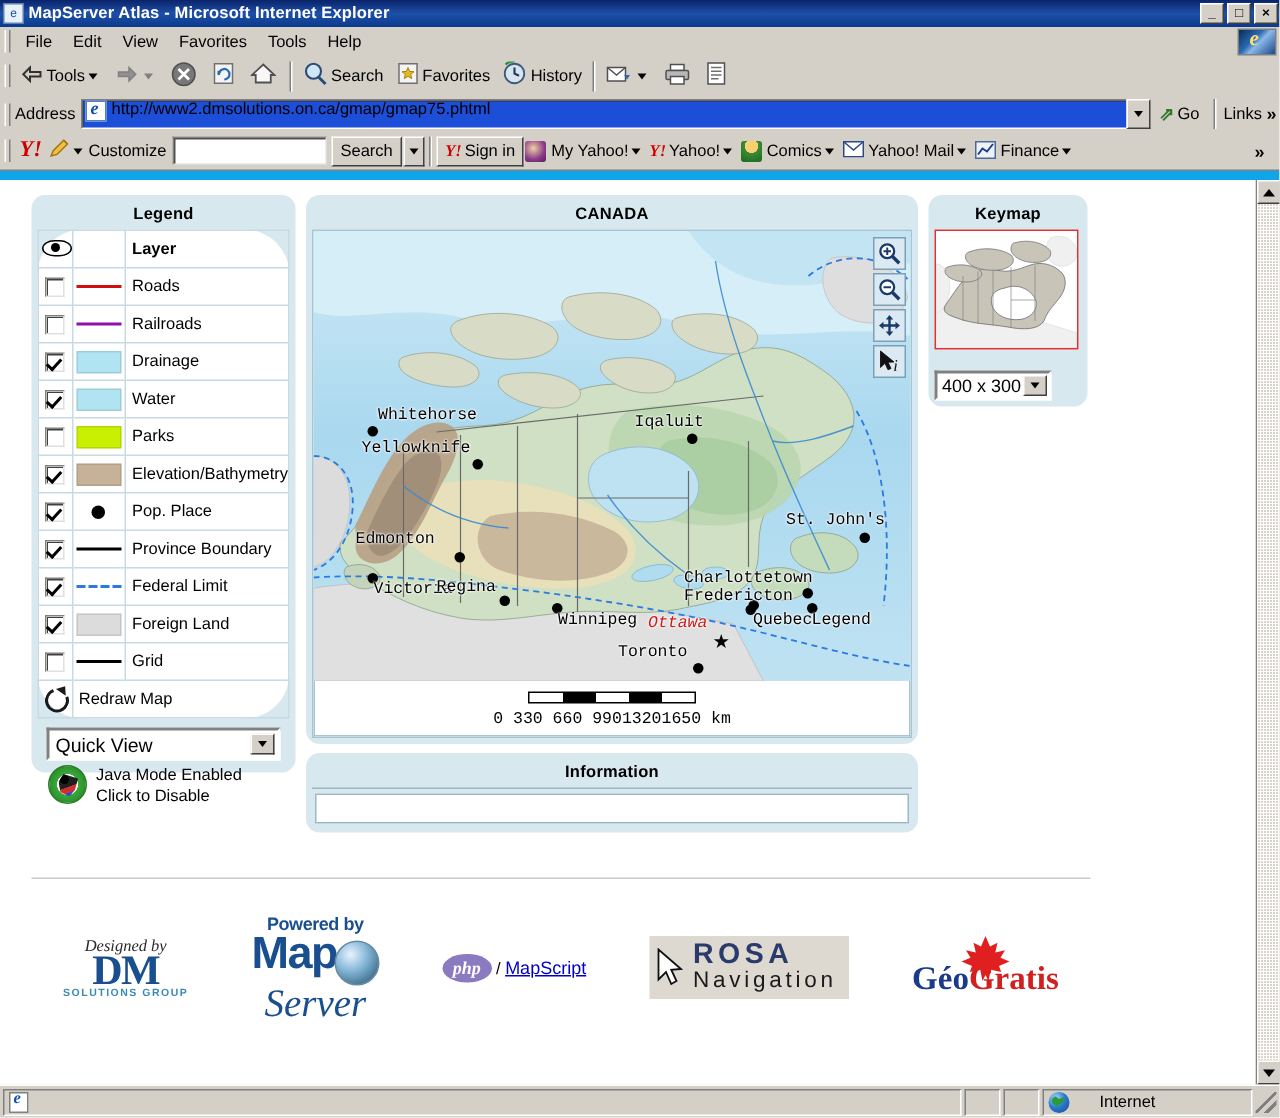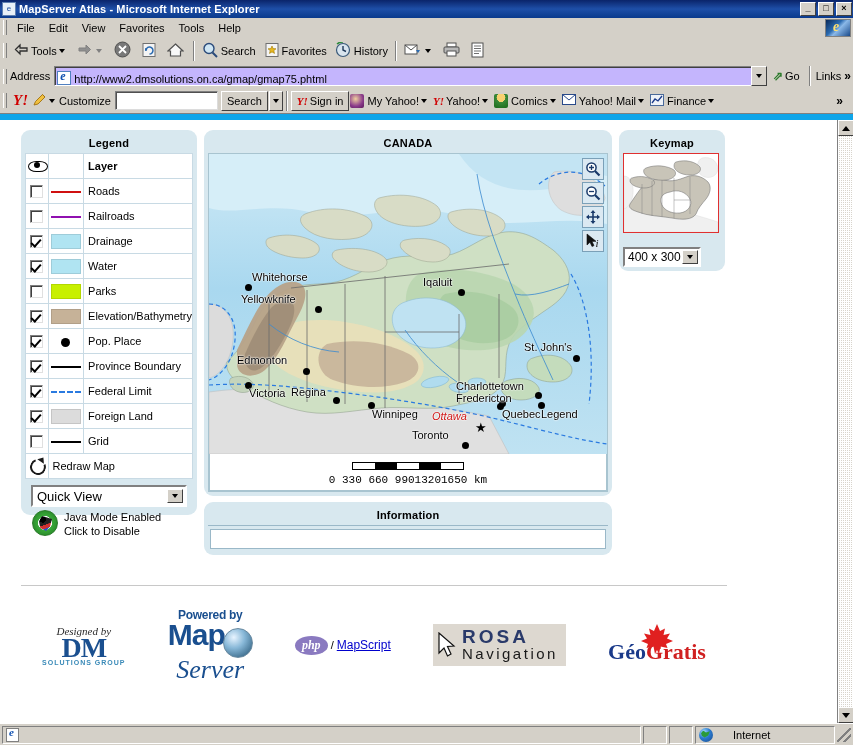--- a/index.html
+++ b/index.html
@@ -129,25 +129,25 @@
   #addressbar {
     height: 24px;
     background: #d4d0c8;
     display: flex; align-items: center;
     padding-left: 2px;
     flex: 0 0 auto;
   }
   #addr-label { font-size: 11px; color: #000; margin-right: 4px; }
   #addr-field {
     flex: 1 1 auto; height: 20px;
-    background: #c4b5fd;
+    background: #1d4ed8;
     border: 1px solid #808080;
     border-right-color: #ffffff; border-bottom-color: #ffffff;
     box-shadow: inset 1px 1px 0 #404040;
-    display: flex; align-items: flex-end;
+    display: flex; align-items: flex-start;
     padding: 0 2px;
     overflow: hidden;
   }
   #addr-field .ie-page-ico {
     width: 14px; height: 14px; margin-right: 3px; flex: 0 0 auto;
     position: relative;
     background: #ffffff; border: 1px solid #5080c0;
   }
   #addr-field .ie-page-ico::after {
     content: "e"; position: absolute; left: 2px; top: -3px;
@@ -281,21 +281,21 @@
     padding: 3px 0 4px;
     letter-spacing: 0.2px;
   }
   .panel-body {
     background: #ffffff;
     border: 1px solid #a8c4d0;
   }
 
   
   #legend-wrap { left: 21px; top: 10px; width: 176px; }
-  #legend-table { width: 100%; border-collapse: collapse; background: #fff; }
+  #legend-table { width: 100%; border-collapse: collapse; background: #fff; border-radius: 30px; }
   #legend-table td {
     border: 1px solid #c8dae4;
     height: 25px;
     vertical-align: middle;
     font-size: 11px;
     padding: 0;
   }
   #legend-table td.c-check { width: 26px; text-align: center; }
   #legend-table td.c-swatch { width: 40px; text-align: center; }
   #legend-table td.c-label { padding-left: 4px; white-space: nowrap; }
@@ -583,21 +583,21 @@
   #sb-grip {
     width: 14px; height: 14px;
     background:
       linear-gradient(135deg, transparent 45%, #808080 45% 55%, transparent 55%),
       linear-gradient(135deg, transparent 70%, #808080 70% 80%, transparent 80%);
   }
 
   
   .mlabel {
     position: absolute;
-    font-family: Liberation Sans, sans-serif;
+    font-family: Liberation Mono, monospace;
     font-size: 11px;
     color: #000;
     white-space: nowrap;
     text-shadow: 0 0 2px #fff, 0 0 2px #fff, 0 0 1px #fff;
     z-index: 10;
   }
   .mlabel.capital { color: #d01818; font-style: italic; }
   .mdot {
     position: absolute; width: 7px; height: 7px;
     border-radius: 50%; background: #000; z-index: 9;

